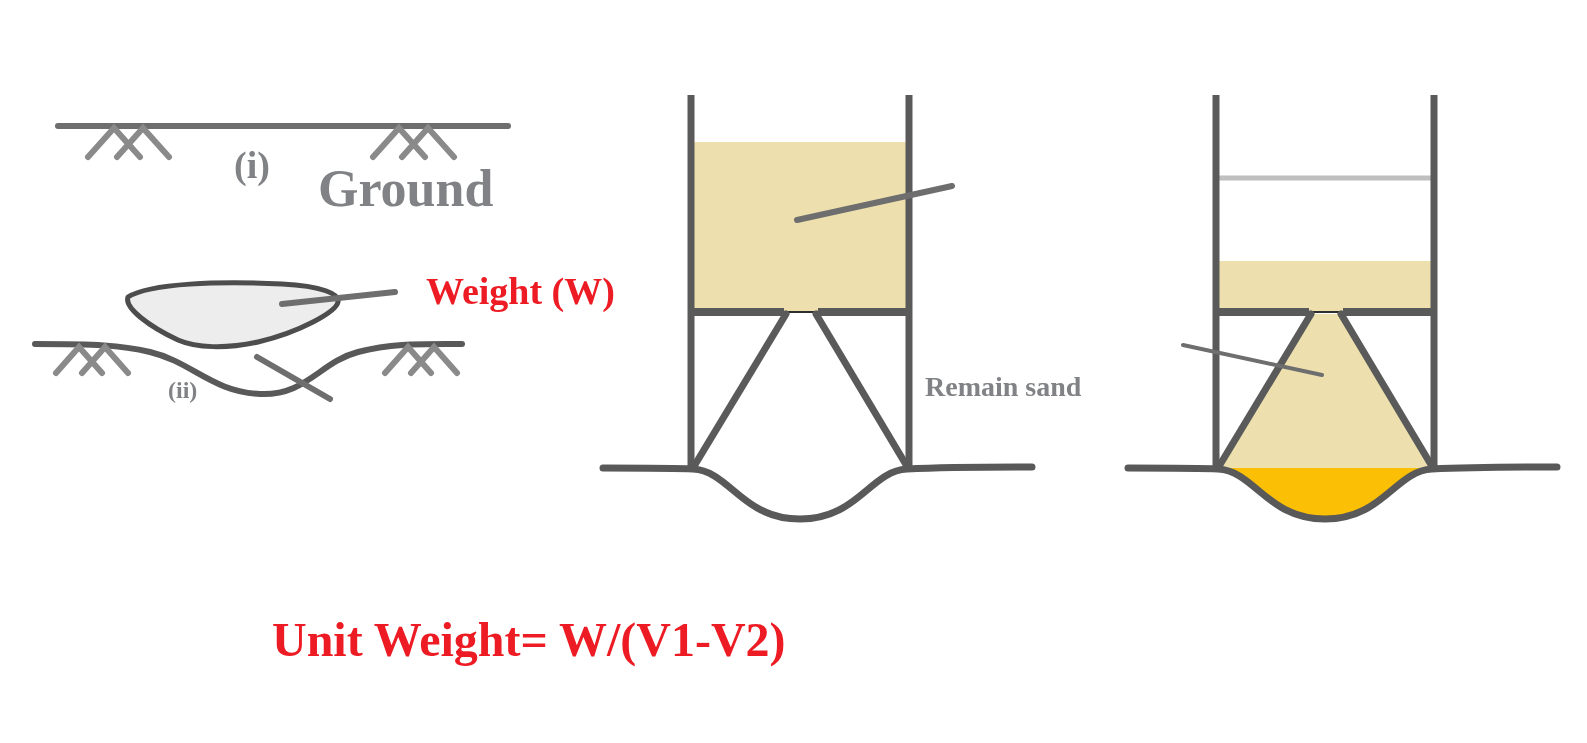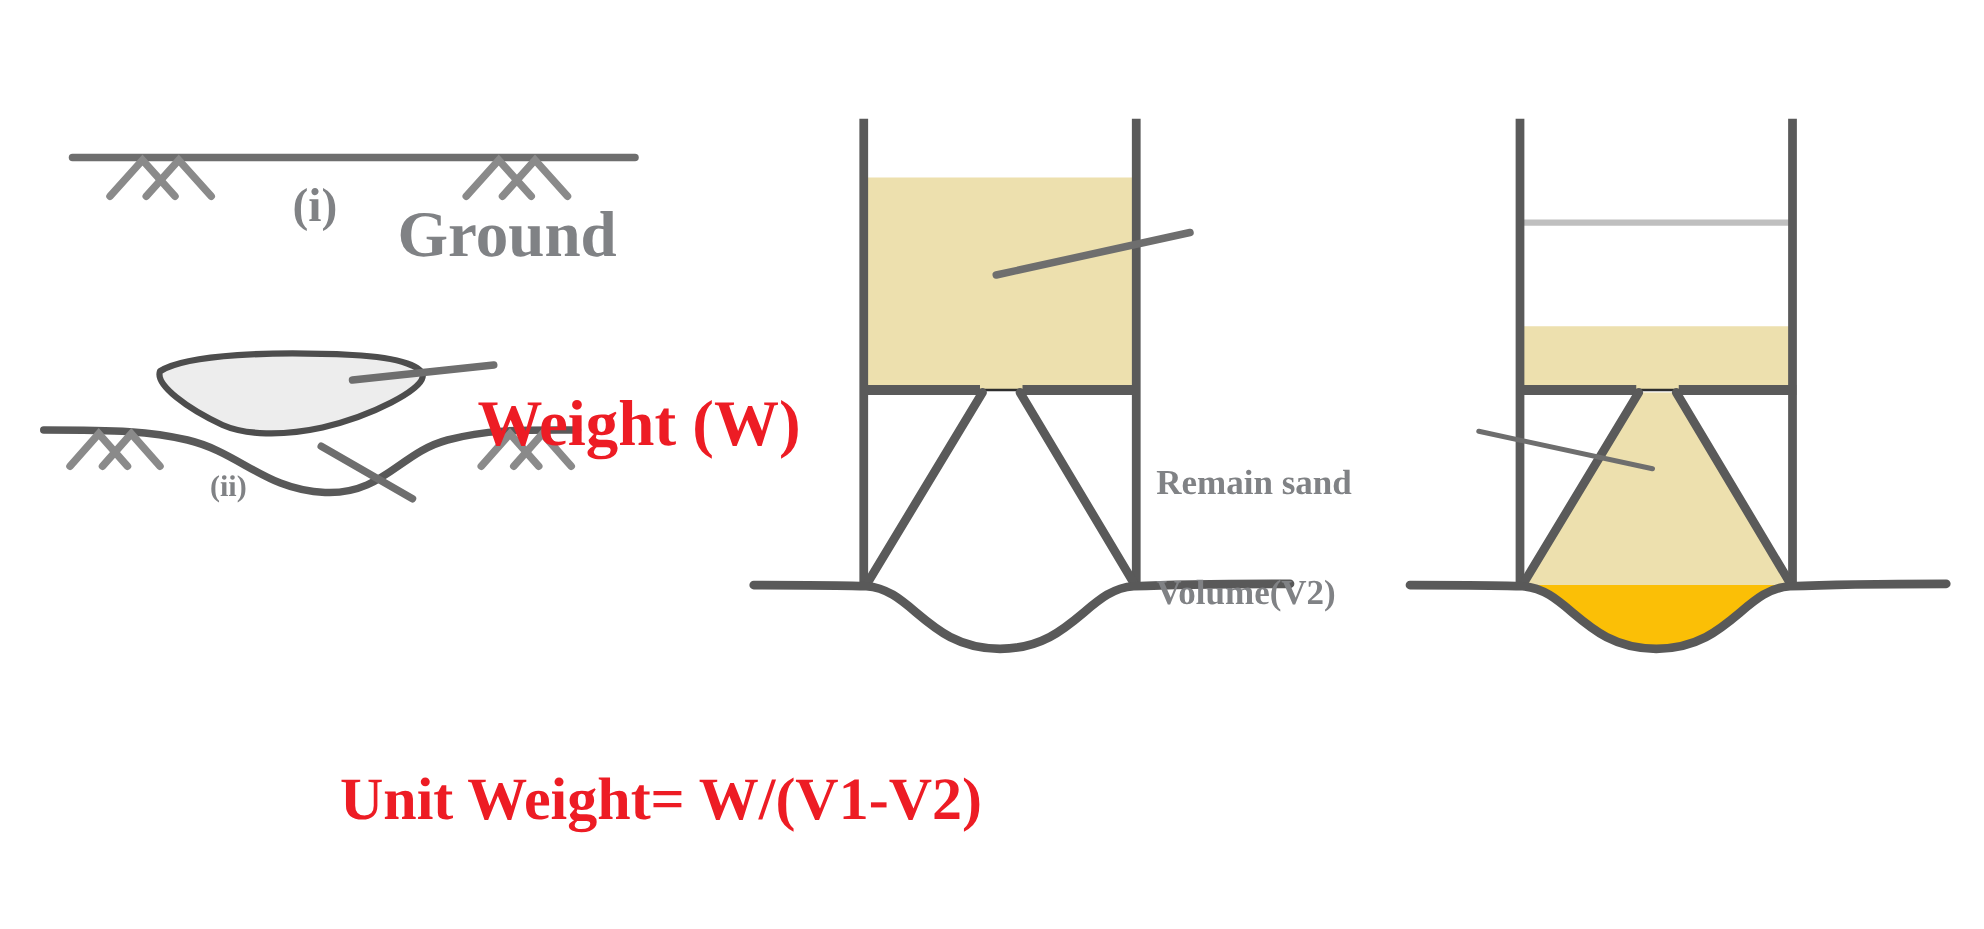--- a/index.html
+++ b/index.html
@@ -40,21 +40,21 @@
     font-weight: 700;
   }
   .lbl-red {
     color: #ED1C24;
     font-weight: 700;
   }
   .t-ground   { left: 318px; top: 162px; font-size: 52px; }
   .t-roman-i  { left: 234px; top: 146px; font-size: 38px; }
   .t-roman-ii { left: 168px; top: 378px; font-size: 24px; }
   .t-smallpit { left: 333px; top: 380px; font-size: 38px; }
-  .t-weight   { left: 382px; top: 272px; font-size: 52px; margin-top: 41px; }
+  .t-weight   { left: 426px; top: 272px; font-size: 38px; }
   .t-sandvol  { left: 955px; top: 165px; font-size: 40px; }
   .t-remain   { left: 925px; top: 313px; font-size: 28px; }
   .t-formula  { left: 272px; top: 615px; font-size: 48px; }
 </style>
 </head>
 <body>
 
 <div id="diagram-root">
 
   <svg class="canvas" viewBox="0 0 1587 743" xmlns="http://www.w3.org/2000/svg">
@@ -160,18 +160,17 @@
   <div class="lbl lbl-red t-weight">Weight (W)</div>
 
   <div class="lbl lbl-gray t-roman-ii">(ii)</div>
 
 
   <div class="lbl lbl-gray t-sandvol">
   </div>
 
   <div class="lbl lbl-gray t-remain">
     <div>Remain sand</div>
-    <div>Volume(V2)</div>
   </div>
 
   <div class="lbl lbl-red t-formula">Unit Weight= W/(V1-V2)</div>
 
 </div>
 
 </body></html>

